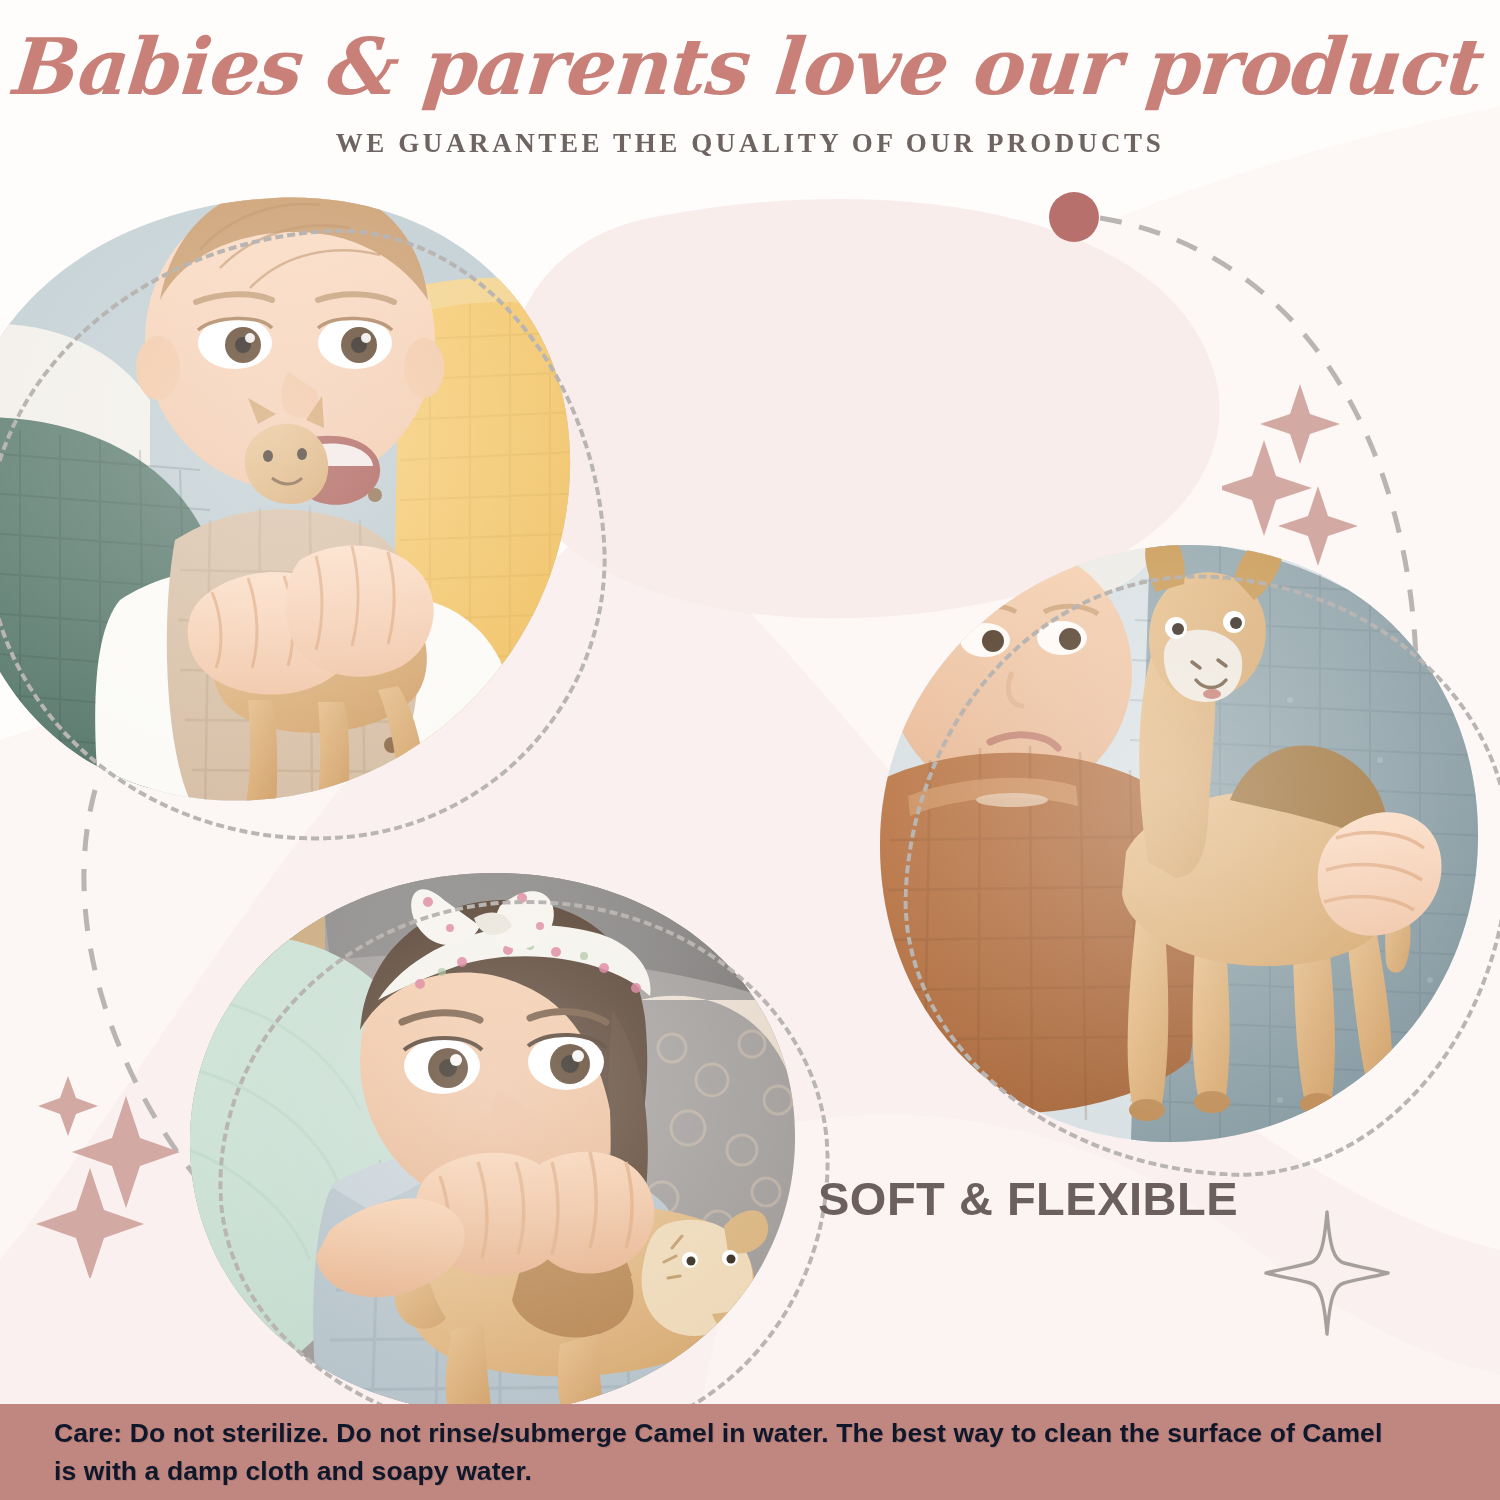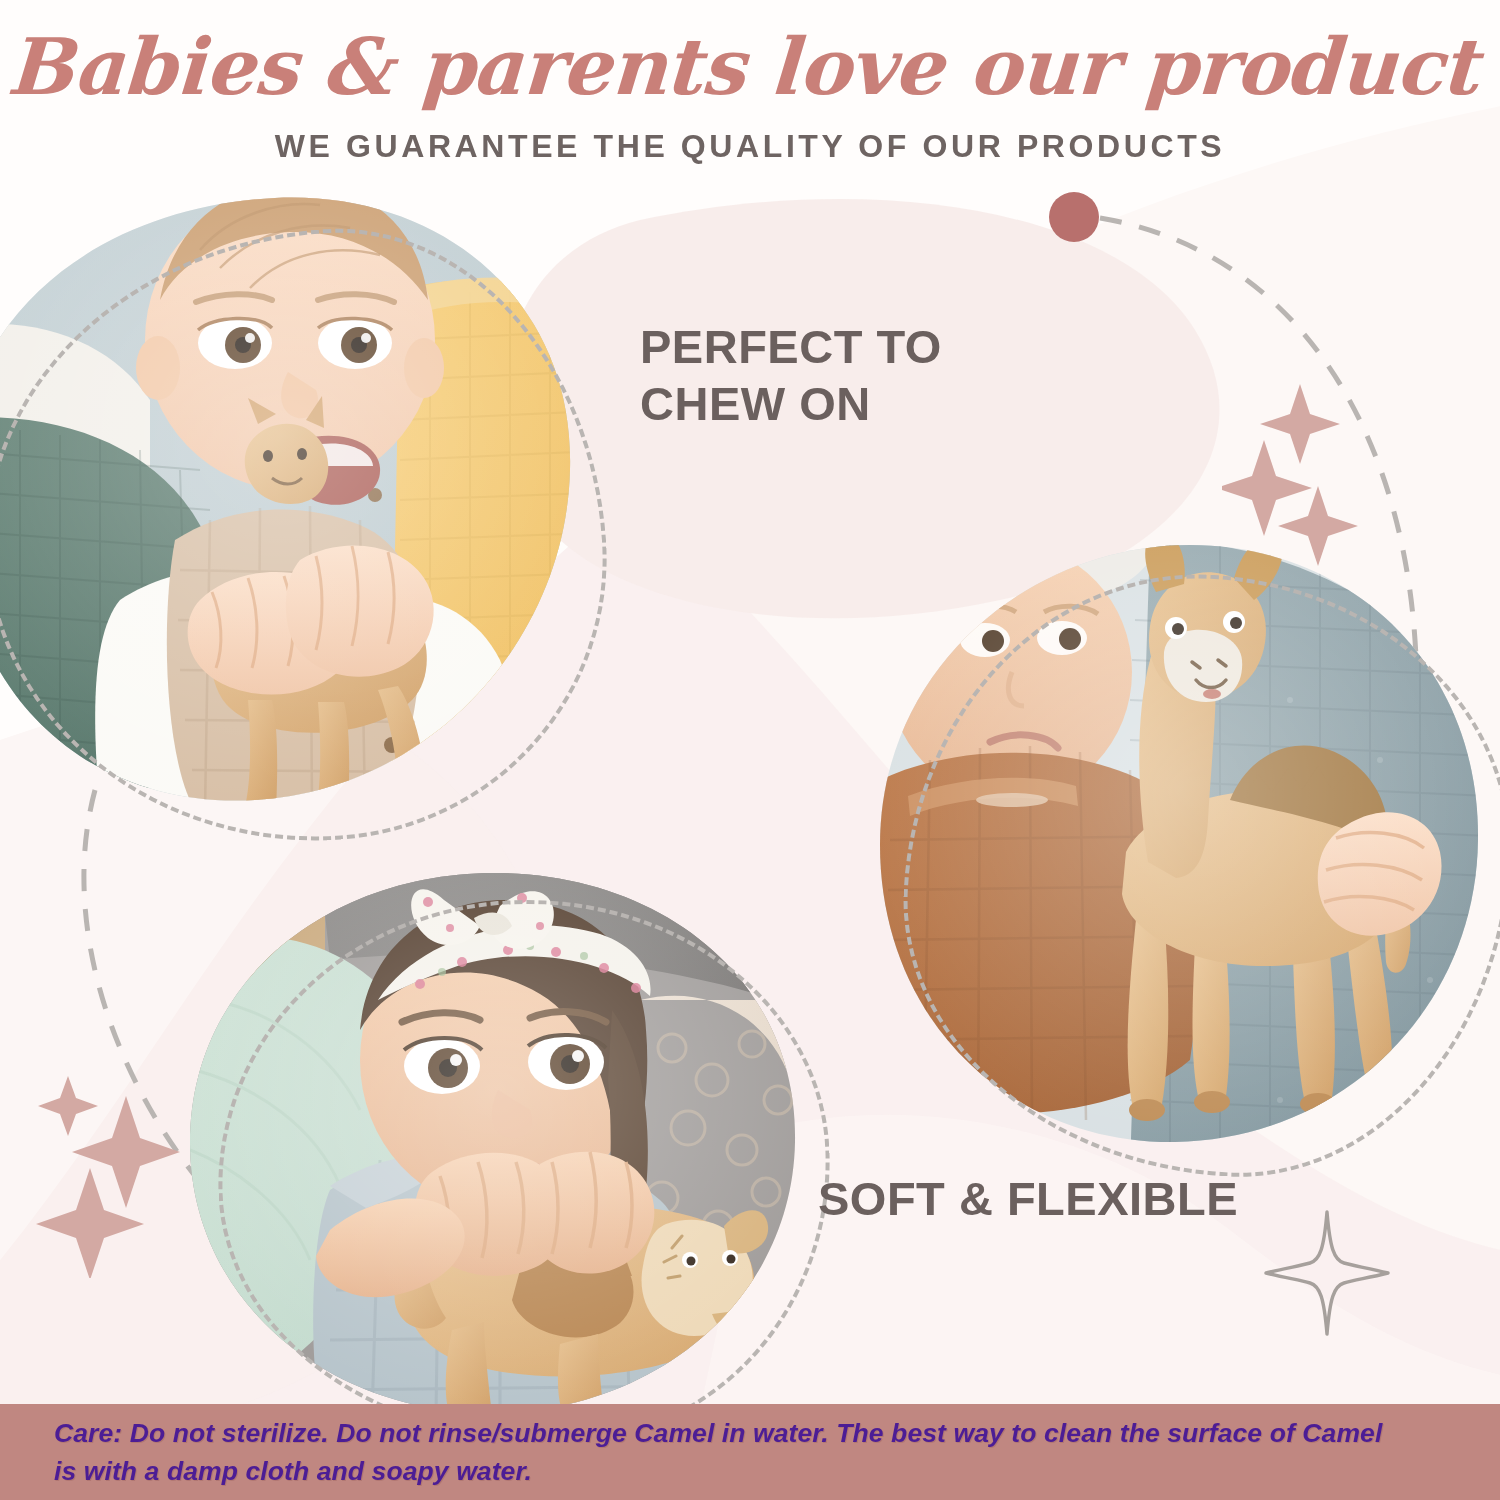--- a/index.html
+++ b/index.html
@@ -25,23 +25,23 @@
     font-size:78px;
     line-height:1;
     color:#c98079;
     letter-spacing:-1px;
     padding-top:28px;
     transform:skewX(-6deg);
     text-shadow: 1px 1px 0 rgba(255,255,255,.55);
   }
   .subtitle {
     margin-top:22px;
-    font-family:Liberation Sans, sans-serif;
+    font-family:Liberation Serif, serif;
     font-weight:700;
-    font-size:32px;
+    font-size:27px;
     letter-spacing:3.6px;
     color:#6e6462;
   }
 
   
   .dash-outline { position:absolute; z-index:3; border:4px dashed #b9b5b2; }
   #dash-chew {
     left:-15px; top:232px; width:620px; height:610px;
     border-radius: 58% 42% 46% 54% / 50% 54% 46% 50%;
     transform: rotate(-4deg);
@@ -70,22 +70,21 @@
   #feature-soft { left:818px; top:1170px; font-size:47px; }
 
   
   .care-banner {
     position:absolute; left:0; bottom:0; width:1500px; height:96px;
     background:#c08781;
     z-index:9;
     display:flex; align-items:center;
   }
   .care-text {
-    color:#4c1d95;
-    font-style:italic;
+    color:#0f172a;
     font-weight:700;
     font-size:26.5px;
     line-height:1.45;
     padding:0 52px 0 54px;
     letter-spacing:.1px;
     text-shadow: 1px 1px 0 rgba(150,90,85,.35);
     max-width:1460px;
   }
 
   
@@ -667,20 +666,19 @@
                C 24 60, 38 58, 48 55
                C 58 52, 62 40, 65 4 Z" fill="none" stroke="#a6a09c" stroke-width="3.4" stroke-linejoin="round"></path>
     </svg>
   </div>
 
   <div class="header">
     <div class="title">Babies &amp; parents love our product</div>
     <div class="subtitle">WE GUARANTEE THE QUALITY OF OUR PRODUCTS</div>
   </div>
 
-  <div class="feature" id="feature-chew">PERFECT TO CHEW ON</div>
   <div class="feature" id="feature-soft">SOFT &amp; FLEXIBLE</div>
 
   <div class="care-banner">
     <div class="care-text">Care: Do not sterilize. Do not rinse/submerge Camel in water. The best way to clean the surface of Camel is with a damp cloth and soapy water.</div>
   </div>
 
 </div>
 
 </body></html>

